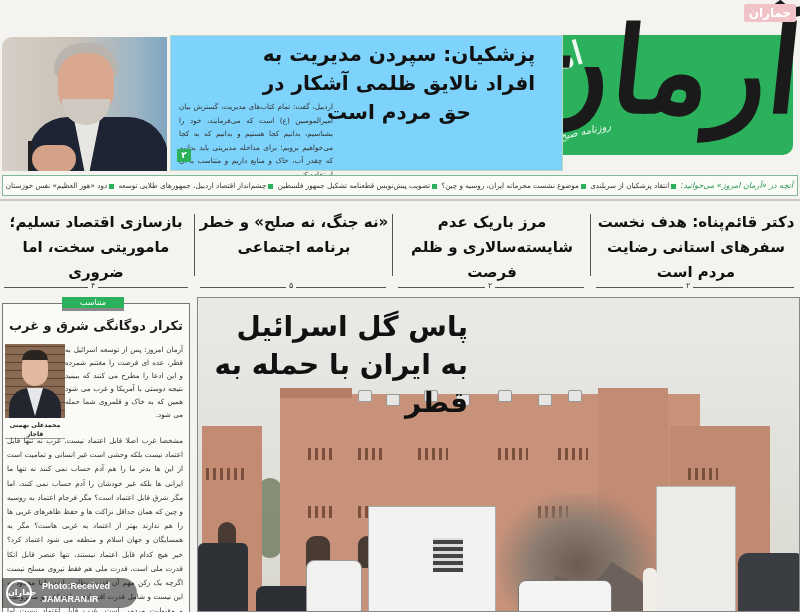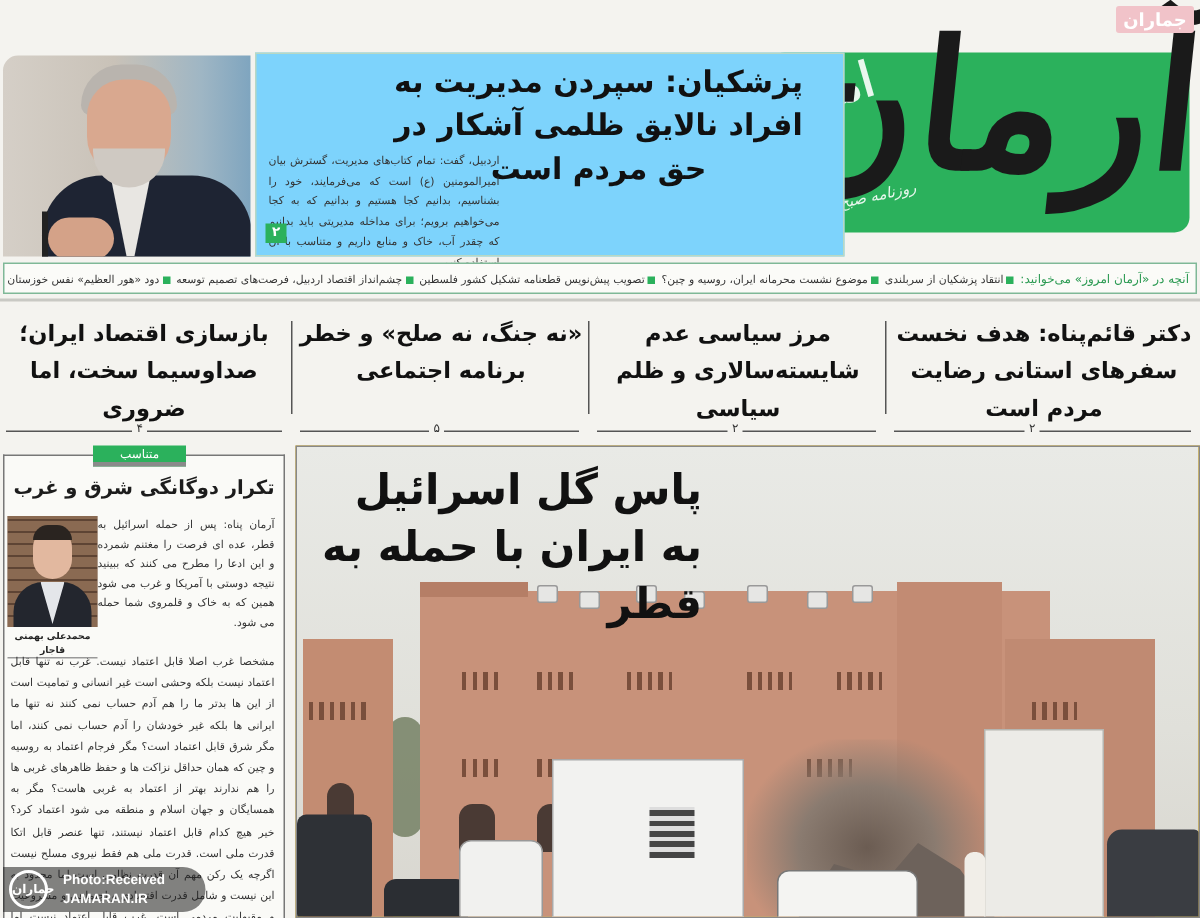--- a/index.html
+++ b/index.html
@@ -27,21 +27,21 @@
   .photo-president .hair { position: absolute; left: 52px; top: 6px; width: 64px; height: 34px; border-radius: 32px 32px 8px 8px; background: #b9b4ae; }
   .photo-president .face { position: absolute; left: 56px; top: 16px; width: 56px; height: 66px; border-radius: 26px 26px 30px 30px; background: #d9a88f; }
   .photo-president .beard { position: absolute; left: 60px; top: 62px; width: 48px; height: 26px; border-radius: 0 0 24px 24px; background: #cfc9c2; }
   .photo-president .suit { position: absolute; left: 26px; top: 80px; width: 140px; height: 60px; border-radius: 40px 40px 0 0; background: #1e2433; }
   .photo-president .shirt { position: absolute; left: 72px; top: 82px; width: 26px; height: 52px; background: #e8e6e2; clip-path: polygon(0 0,100% 0,60% 100%,40% 100%); }
   .photo-president .hand { position: absolute; left: 30px; top: 108px; width: 44px; height: 28px; border-radius: 14px; background: #d4a288; }
   .photo-president .mic { position: absolute; left: 26px; top: 104px; width: 4px; height: 32px; background: #222; }
 
   
   .ticker { position: absolute; left: 2px; top: 175px; width: 796px; height: 21px; border: 1px solid #7fb897; background: #fbfbf8; font-size: 7.2px; line-height: 19px; white-space: nowrap; overflow: hidden; padding-right: 4px; color: #333; }
-  .ticker .lead { color: #2b9a52; font-size: 8px; }
+  .ticker .lead { color: #2b9a52; font-size: 8px; font-style: italic; }
   .ticker .sq { display: inline-block; width: 5px; height: 5px; background: #2bb15c; margin: 0 2px; vertical-align: middle; }
   .divider-top { position: absolute; left: 0; top: 199px; width: 800px; height: 2px; background: #c9c9c4; }
 
   
   .headline-cell { position: absolute; top: 210px; height: 70px; font-weight: bold; font-size: 15px; line-height: 25px; text-align: center; color: #111; }
   .vsep { position: absolute; top: 214px; width: 1px; height: 62px; background: #555; }
   .page-rule { position: absolute; top: 287px; height: 1px; background: #555; }
   .page-num { position: absolute; top: 281px; font-size: 8px; background: #f4f3ef; padding: 0 3px; color: #333; }
 
   
@@ -58,21 +58,21 @@
   .editorial .body-top { position: absolute; right: 6px; top: 39px; width: 118px; font-size: 7.2px; line-height: 13px; text-align: justify; color: #333; }
   .editorial .body-bottom { position: absolute; right: 6px; top: 130px; width: 176px; font-size: 7.2px; line-height: 14.2px; text-align: justify; color: #333; }
 
   
   .watermark { position: absolute; left: 2px; top: 578px; width: 135px; height: 30px; background: rgba(30,30,30,0.55); border-radius: 0 15px 15px 0; direction: ltr; }
   .watermark .badge { position: absolute; left: 4px; top: 2px; width: 26px; height: 26px; border-radius: 13px; border: 2px solid #fff; color: #fff; font-size: 8px; line-height: 22px; text-align: center; font-weight: bold; }
   .watermark .line1 { position: absolute; left: 40px; top: 3px; font-size: 9px; color: #fff; font-weight: bold; font-family: "Liberation Sans", sans-serif; }
   .watermark .line2 { position: absolute; left: 40px; top: 16px; font-size: 9px; color: #fff; font-weight: bold; font-family: "Liberation Sans", sans-serif; }
 
   
-  .main-story { position: absolute; left: 197px; top: 297px; width: 603px; height: 315px; border: 1px solid #888; background: #eab308; overflow: hidden; }
+  .main-story { position: absolute; left: 197px; top: 297px; width: 603px; height: 315px; border: 1px solid #888; background: #fdba74; overflow: hidden; }
   .main-story .headline { position: absolute; left: 10px; top: 10px; width: 260px; font-weight: bold; font-size: 28px; line-height: 38px; color: #111; text-align: right; z-index: 3; }
   .sky { position: absolute; inset: 0; background: linear-gradient(180deg, #e9eae6 0%, #e0e0da 60%, #d8d6cf 100%); }
   .bld-left { position: absolute; left: 4px; top: 128px; width: 60px; height: 190px; background: #c38c72; }
   .bld-main { position: absolute; left: 82px; top: 96px; width: 420px; height: 220px; background: #c8927a; }
   .bld-main-top { position: absolute; left: 82px; top: 90px; width: 72px; height: 10px; background: #b57e66; }
   .bld-right-tower { position: absolute; left: 400px; top: 90px; width: 70px; height: 230px; background: #c28b73; }
   .bld-right { position: absolute; left: 472px; top: 128px; width: 100px; height: 190px; background: #c08a72; }
   .slits { position: absolute; height: 12px; background: repeating-linear-gradient(90deg, #7a4f3c 0 3px, transparent 3px 7px); }
   .window { position: absolute; width: 18px; height: 32px; background: #4a3a34; border-radius: 9px 9px 0 0; }
   .ac { position: absolute; width: 14px; height: 12px; background: #e6e6e4; border: 1px solid #999; border-radius: 2px; }
@@ -114,55 +114,55 @@
 <div class="top-story">
   <div class="headline">پزشکیان: سپردن مدیریت به افراد نالایق ظلمی آشکار در حق مردم است</div>
   <div class="col col-left">اردبیل، گفت: تمام کتاب‌های مدیریت، گسترش بیان امیرالمومنین (ع) است که می‌فرمایند، خود را بشناسیم، بدانیم کجا هستیم و بدانیم که به کجا می‌خواهیم برویم؛ برای مداخله مدیریتی باید بدانیم که چقدر آب، خاک و منابع داریم و متناسب با آن استفاده کنیم.</div>
   <div class="page-badge">۲</div>
 </div>
 
 <div class="ticker">
   <span class="lead">آنچه در «آرمان امروز» می‌خوانید:</span>
   <span class="sq"></span><span>انتقاد پزشکیان از سربلندی</span>
   <span class="sq"></span><span>موضوع نشست محرمانه ایران، روسیه و چین؟</span>
-  <span class="sq"></span><span>تصویب پیش‌نویس قطعنامه تشکیل کشور فلسطین</span>
-  <span class="sq"></span><span>چشم‌انداز اقتصاد اردبیل، فرصت‌های تصمیم توسعه</span>
+  <span class="sq"></span><span>تصویب پیش‌نویس قطعنامه تشکیل جمهور فلسطین</span>
+  <span class="sq"></span><span>چشم‌انداز اقتصاد اردبیل، جمهور‌های طلایی توسعه</span>
   <span class="sq"></span><span>دود «هور العظیم» نفس خوزستان را گرفت</span>
   
 </div>
 <div class="divider-top"></div>
 
 <div class="headline-cell" style="left:596px; width:200px;">دکتر قائم‌پناه: هدف نخست سفرهای استانی رضایت مردم است</div>
 <div class="vsep" style="left:590px;"></div>
-<div class="headline-cell" style="left:396px; width:192px;">مرز سیاسی عدم شایسته‌سالاری و ظلم سیاسی</div>
+<div class="headline-cell" style="left:396px; width:192px;">مرز باریک عدم شایسته‌سالاری و ظلم فرصت</div>
 <div class="vsep" style="left:392px;"></div>
 <div class="headline-cell" style="left:198px; width:192px;">«نه جنگ، نه صلح» و خطر برنامه اجتماعی</div>
 <div class="vsep" style="left:194px;"></div>
-<div class="headline-cell" style="left:2px; width:188px;">بازسازی اقتصاد ایران؛ صداوسیما سخت، اما ضروری</div>
+<div class="headline-cell" style="left:2px; width:188px;">بازسازی اقتصاد تسلیم؛ ماموریتی سخت، اما ضروری</div>
 
 <div class="page-rule" style="left:596px; width:198px;"></div>
 <div class="page-num" style="left:683px;">۲</div>
 <div class="page-rule" style="left:398px; width:186px;"></div>
 <div class="page-num" style="left:485px;">۲</div>
 <div class="page-rule" style="left:200px; width:186px;"></div>
 <div class="page-num" style="left:286px;">۵</div>
 <div class="page-rule" style="left:4px; width:184px;"></div>
 <div class="page-num" style="left:88px;">۴</div>
 
 <div class="editorial">
   <div class="title">تکرار دوگانگی شرق و غرب</div>
   <div class="author-photo">
     <div class="bricks"></div>
     <div class="suit"></div>
     <div class="collar"></div>
     <div class="face"></div>
     <div class="hair"></div>
   </div>
   <div class="author-name">محمدعلی بهمنی قاجار</div>
-  <div class="body-top">آرمان پناه: پس از حمله اسرائیل به قطر، عده ای فرصت را مغتنم شمرده و این ادعا را مطرح می کنند که ببینید نتیجه دوستی با آمریکا و غرب می شود همین که به خاک و قلمروی شما حمله می شود.</div>
+  <div class="body-top">آرمان امروز: پس از توسعه اسرائیل به قطر، عده ای فرصت را مغتنم شمرده و این ادعا را مطرح می کنند که ببینید نتیجه دوستی با آمریکا و غرب می شود همین که به خاک و قلمروی شما حمله می شود.</div>
   <div class="body-bottom">مشخصا غرب اصلا قابل اعتماد نیست. غرب نه تنها قابل اعتماد نیست بلکه وحشی است غیر انسانی و تمامیت است از این ها بدتر ما را هم آدم حساب نمی کنند نه تنها ما ایرانی ها بلکه غیر خودشان را آدم حساب نمی کنند، اما مگر شرق قابل اعتماد است؟ مگر فرجام اعتماد به روسیه و چین که همان حداقل نزاکت ها و حفظ ظاهرهای غربی ها را هم ندارند بهتر از اعتماد به غربی هاست؟ مگر به همسایگان و جهان اسلام و منطقه می شود اعتماد کرد؟ خیر هیچ کدام قابل اعتماد نیستند، تنها عنصر قابل اتکا قدرت ملی است. قدرت ملی هم فقط نیروی مسلح نیست اگرچه یک رکن مهم آن قدرت نظامی است اما محدود به این نیست و شامل قدرت اقتصادی و اجتماعی و مشروعیت و مقبولیت مردمی است. غرب قابل اعتماد نیست اما مساله مهمتر این است که غرب قابل اعتماد نیست، شرق هم قابل اعتماد، کار و این همان کاری</div>
 </div>
 <div class="editorial-label">متناسب</div>
 
 <div class="main-story">
   <div class="sky"></div>
   <div class="tree"></div>
   <div class="bld-left"></div>
   <div class="bld-main"></div>
   <div class="bld-main-top"></div>

